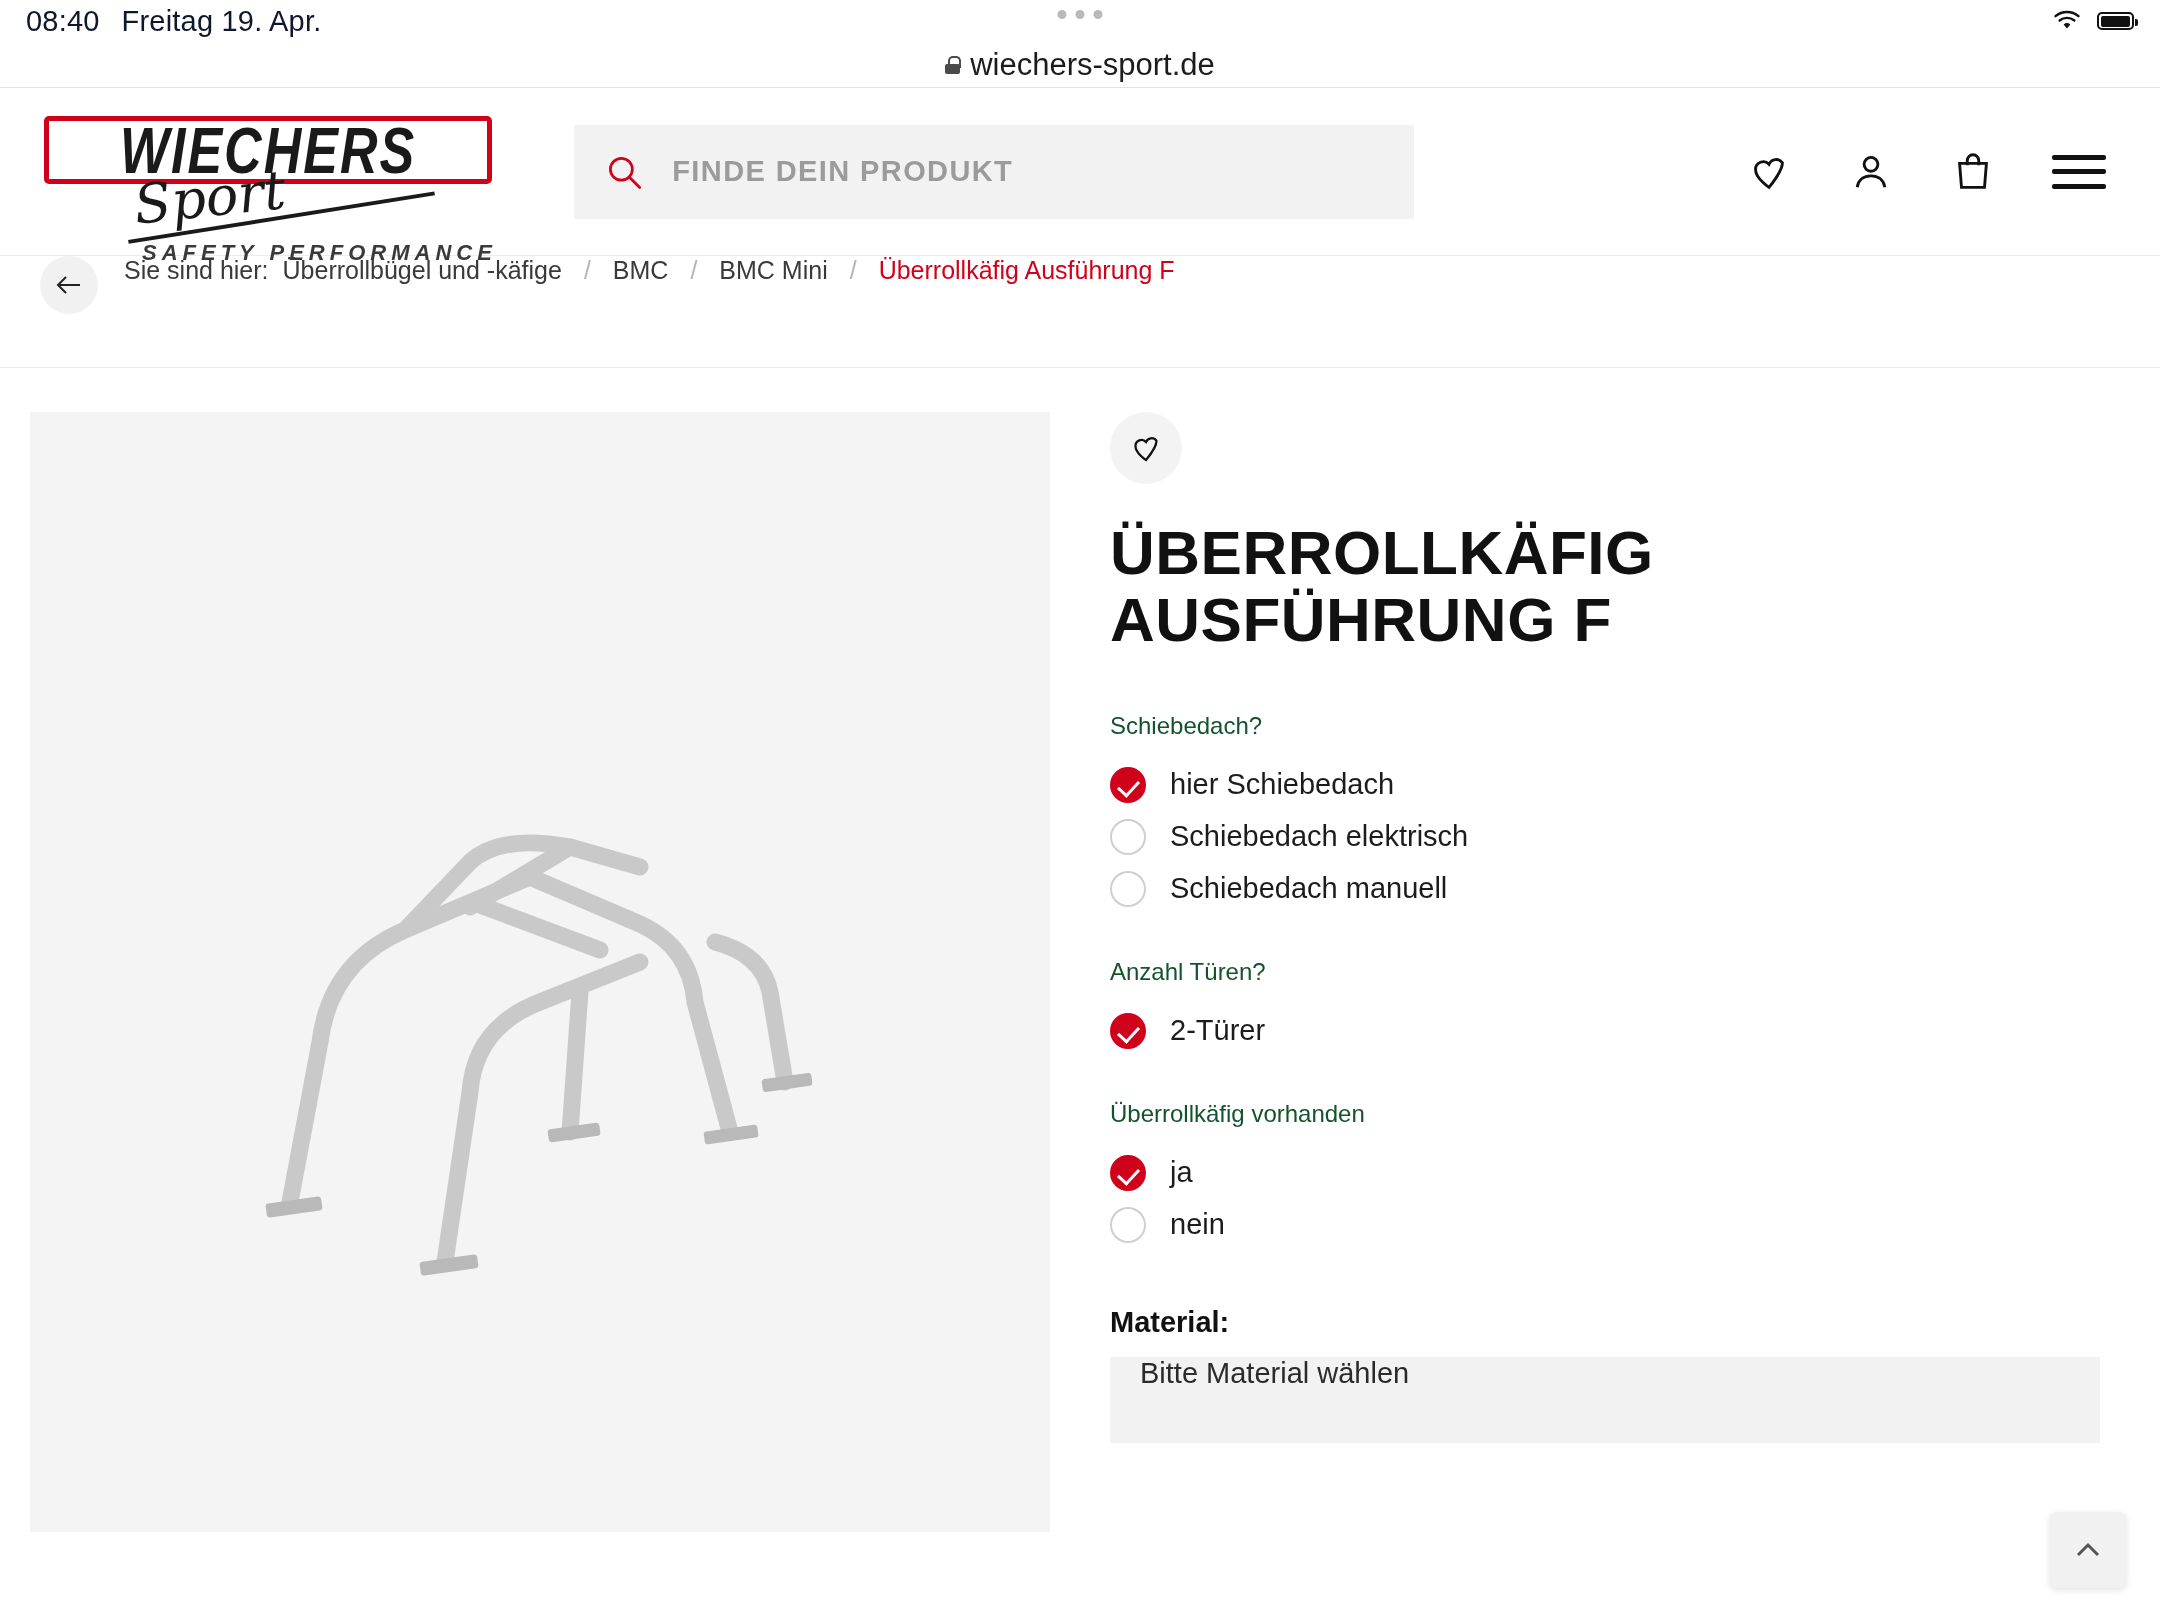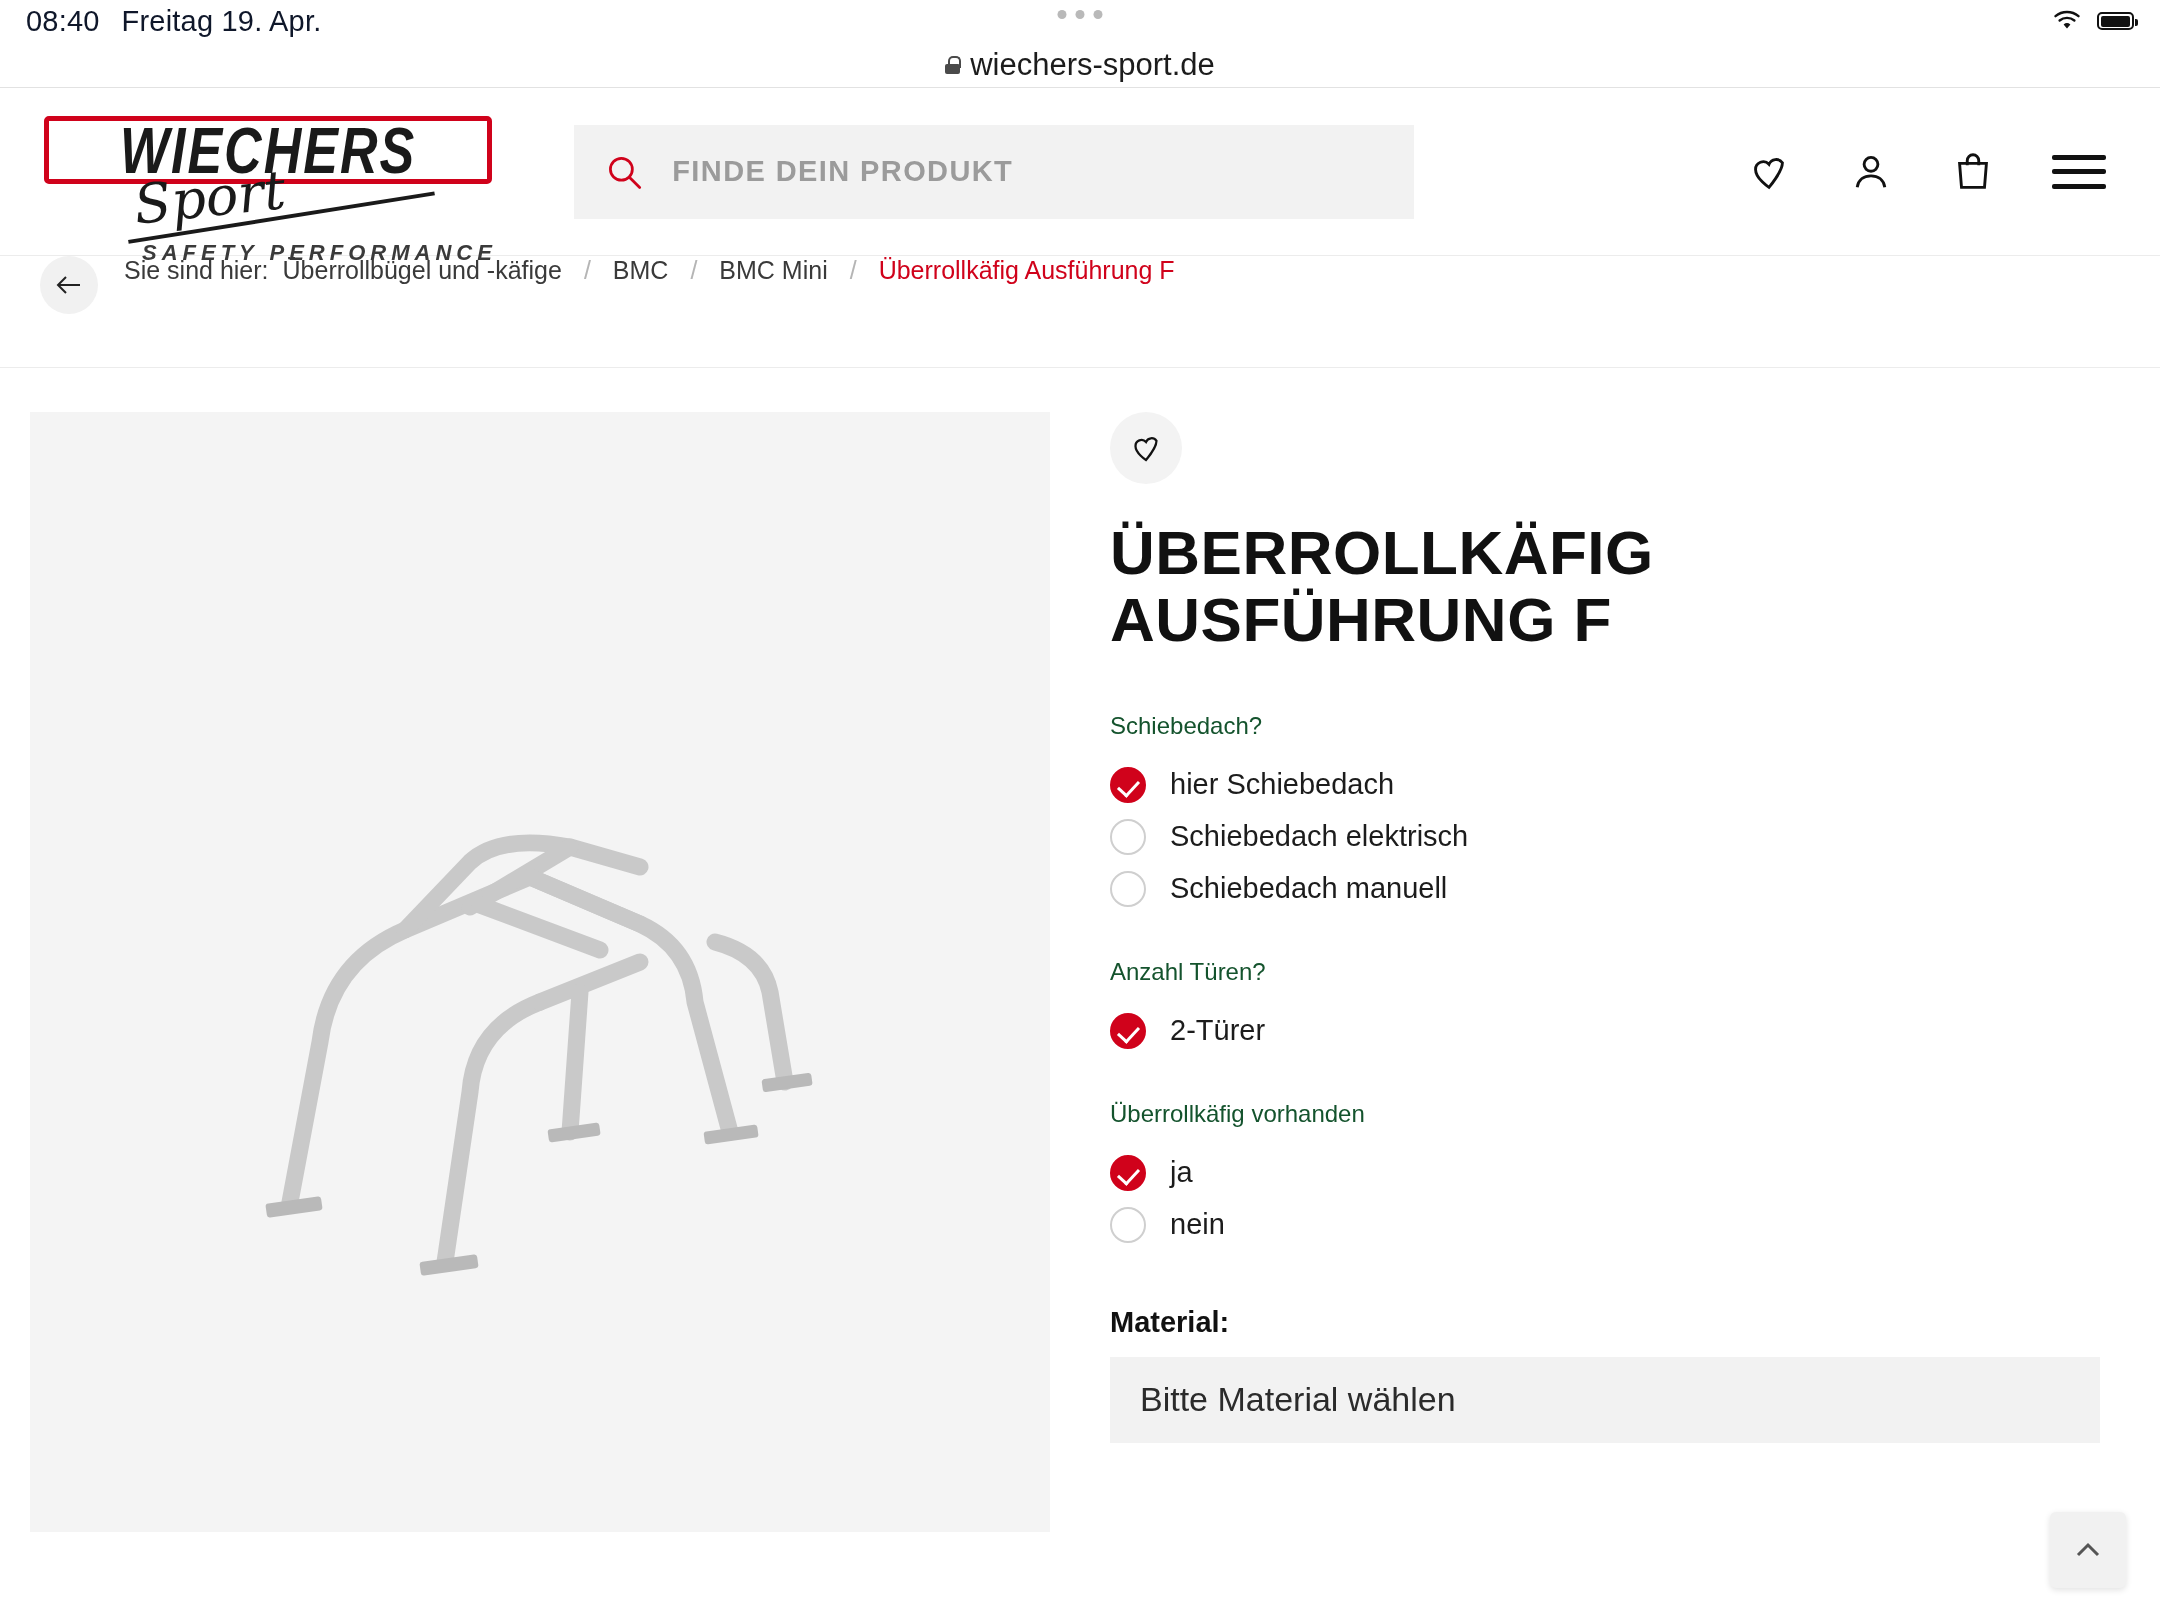--- a/index.html
+++ b/index.html
@@ -241,23 +241,23 @@
     transform: rotate(43deg);
   }
   .opt-text { font-size: 29px; color: #1c1c1c; }
   .material-label {
     font-size: 29px; font-weight: bold; color: #111;
     margin-top: 56px; margin-bottom: 18px;
   }
   .select-box {
     background: #f2f2f2;
     height: 86px;
-    display: flex; align-items: center;
+    display: flex; 
     padding: 0 30px;
-    font-size: 34px;
+    font-size: 29px;
     color: #2b2b2b;
   }
 
   
   .fab {
     position: absolute;
     right: 34px; bottom: 32px;
     width: 76px; height: 76px;
     background: #f1f1f1;
     border-radius: 6px;

